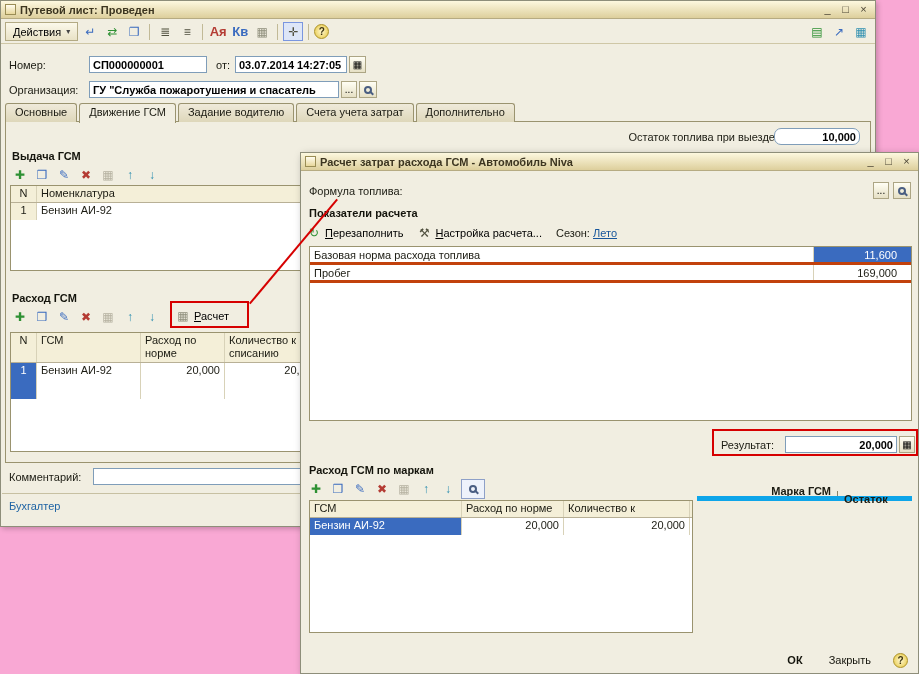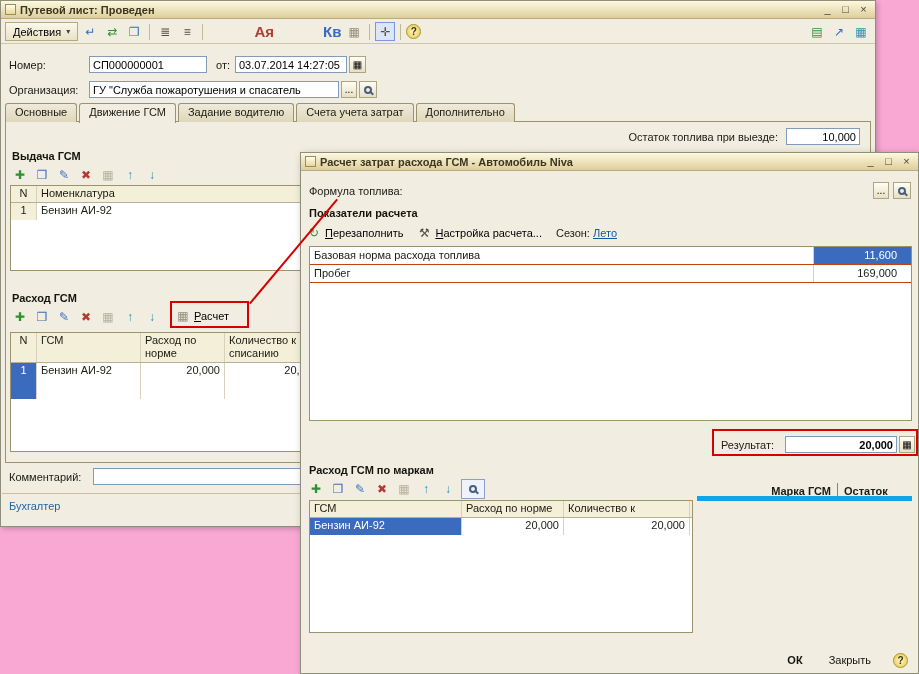--- a/index.html
+++ b/index.html
@@ -19,41 +19,41 @@
   .wc { width:15px; height:13px; display:flex; align-items:center; justify-content:center;
         color:#4a4433; font-size:11px; line-height:1; cursor:default; }
 
   
   .main-toolbar { position:absolute; left:0; top:19px; right:0; height:24px; display:flex; align-items:center;
                   gap:2px; padding:0 4px; border-bottom:1px solid #cfc7a6; }
   .tb-btn { height:19px; display:flex; align-items:center; gap:5px; padding:0 7px;
             border:1px solid #b3aa84; background:linear-gradient(#fbf8ea,#e9e2c6); font-size:11px; cursor:pointer; }
   .dd { font-size:8px; color:#444; }
   .tb-ico { width:20px; height:19px; display:flex; align-items:center; justify-content:center; font-size:12px; cursor:pointer; }
-  .tb-ico.small { font-size:15px; font-weight:bold;margin-left:46px; }
+  .tb-ico.small { font-size:13px; font-weight:bold; }
   .tb-ico.hl { border:1px solid #7a96df; background:#dde6f7; }
   .tb-sep { width:1px; height:16px; background:#c2ba97; margin:0 3px; }
   .tb-right { margin-left:auto; display:flex; gap:2px; }
   .c-blue { color:#3a6bbf; } .c-green { color:#2e9133; } .c-red { color:#b43b33; }
   .c-dark { color:#50503e; } .c-gray { color:#8f8f7c; } .c-teal { color:#2e8fb0; }
 
   .grid-toolbar { position:absolute; display:flex; align-items:center; gap:4px; height:19px; }
   .g-ico { width:18px; height:18px; display:flex; align-items:center; justify-content:center; font-size:12px; cursor:pointer; }
   .g-ico.off { color:#b5b1a0; }
   .tb-sq { width:24px; height:20px; border:1px solid #8ea0c8; background:#eef2fb; display:flex;
            align-items:center; justify-content:center; cursor:pointer; }
 
   .help-circle { width:15px; height:15px; border-radius:50%; background:radial-gradient(#fff8cf,#e5c53d);
                  border:1px solid #ad9327; color:#3d3414; font-weight:bold; font-size:10px;
                  display:flex; align-items:center; justify-content:center; cursor:pointer; }
 
   
   .lbl { position:absolute; white-space:nowrap; color:#1b1b12; }
   .txt { position:absolute; border:1px solid #7f9db9; background:#fff; height:17px; font-size:11px;
-         padding:0 3px; font-family:"Liberation Sans", sans-serif; color:#000; }
+         padding:0 3px; font-family:"Liberation Sans", sans-serif; color:#000;font-weight:bold; }
   .mini { position:absolute; height:17px; border:1px solid #aca584; background:linear-gradient(#fffef4,#e6e0c5);
           font-size:10px; line-height:1; display:flex; align-items:center; justify-content:center; cursor:pointer; }
   .mag { display:inline-block; width:8px; height:8px; border:2px solid #4a5e82; border-radius:50%; position:relative; }
   .mag::after { content:""; position:absolute; width:5px; height:2px; background:#4a5e82;
                 transform:rotate(45deg); right:-4px; bottom:-2px; }
   .section-title { position:absolute; font-weight:bold; color:#14140c; }
   .link { color:#17569c; text-decoration:underline; cursor:pointer; }
   .u-first { display:inline-block; }
   .u-first::first-letter { text-decoration:underline; }
 
@@ -79,37 +79,37 @@
   .issue-table .g-head, .issue-table .g-row { height:17px; }
 
   .cons-table { left:4px; top:210px; width:316px; height:120px; }
   .cons-table .g-head { height:30px; }
   .cons-table .g-row { height:36px; align-items:stretch; }
   .col-gsm { width:104px; flex:0 0 auto; }
   .col-norm { width:84px; flex:0 0 auto; }
   .col-qty { width:98px; flex:0 0 auto; }
 
   .params { position:absolute; left:8px; top:93px; width:603px; height:175px; background:#fff; border:1px solid #9a936f; overflow:hidden; }
-  .p-row { display:flex; height:18px; border-bottom:1px solid #c2410c; }
+  .p-row { display:flex; height:18px; border-bottom:3px solid #c2410c; }
   .p-name { flex:1; padding:2px 4px; white-space:nowrap; overflow:hidden; }
   .p-val { width:98px; flex:0 0 auto; text-align:right; padding:2px 14px; border-left:1px solid #d8d2b8; }
 
   .brands-table { left:8px; top:347px; width:384px; height:133px; }
   .brands-table .g-head, .brands-table .g-row { height:17px; }
   .col-bgsm { width:152px; flex:0 0 auto; }
   .col-bnorm { width:102px; flex:0 0 auto; }
   .col-bqty { width:126px; flex:0 0 auto; }
 
   .marks-panel { position:absolute; left:396px; top:330px; width:215px; }
   .mp-head, .mp-row { display:flex; height:18px; }
   .mp-head { font-weight:bold; border-bottom:5px solid #0ea5e9; }
   .mp-row { border-bottom:1px solid #c8c1a4; }
   .mp-c1 { width:140px; padding:2px 6px; text-align:right; white-space:nowrap; overflow:hidden; }
   .mp-row .mp-c1 { text-align:left; }
-  .mp-c2 { flex:1; padding:2px 6px; border-left:1px solid #8a8468; }
+  .mp-c2 { flex:1; padding:2px 6px; border-left:1px solid #8a8468;margin-top:8px; }
 
   
   .footer-line { position:absolute; left:1px; right:1px; top:492px; border-top:1px solid #c7c0a2; }
   .footer-link { position:absolute; left:8px; top:499px; color:#1e63a4; cursor:pointer; }
   .dlg-buttons { position:absolute; right:10px; bottom:5px; display:flex; align-items:center; gap:18px; }
   .flat-btn { background:transparent; border:none; font-size:11px; font-family:"Liberation Sans", sans-serif;
               cursor:pointer; color:#14140c; padding:2px 4px; }
   .flat-btn.ok { font-weight:bold; }
 
   .calc-btn { position:absolute; left:170px; top:184px; height:20px; display:flex; align-items:center; gap:4px;
@@ -179,21 +179,21 @@
     <div class="tabs">
       <span class="tab">Основные</span>
       <span class="tab active">Движение ГСМ</span>
       <span class="tab">Задание водителю</span>
       <span class="tab">Счета учета затрат</span>
       <span class="tab">Дополнительно</span>
     </div>
 
     <div class="panel">
       <span class="lbl" style="right:92px; top:9px;">Остаток топлива при выезде:</span>
-      <input class="txt num" style="right: 10px; top: 6px; width: 74px; position: absolute; text-align: right;" value="10,000">
+      <input class="txt num" style="right: 10px; top: 6px; width: 86px; position: absolute; text-align: right; border-radius: 7px;" value="10,000">
 
       <span class="section-title" style="left:6px; top:28px;">Выдача ГСМ</span>
       <div class="grid-toolbar" style="left:5px; top:43px;">
         <span class="g-ico c-green">✚</span>
         <span class="g-ico c-blue">❐</span>
         <span class="g-ico c-blue">✎</span>
         <span class="g-ico c-red">✖</span>
         <span class="g-ico off">▦</span>
         <span class="g-ico c-teal">↑</span>
         <span class="g-ico c-teal">↓</span>

